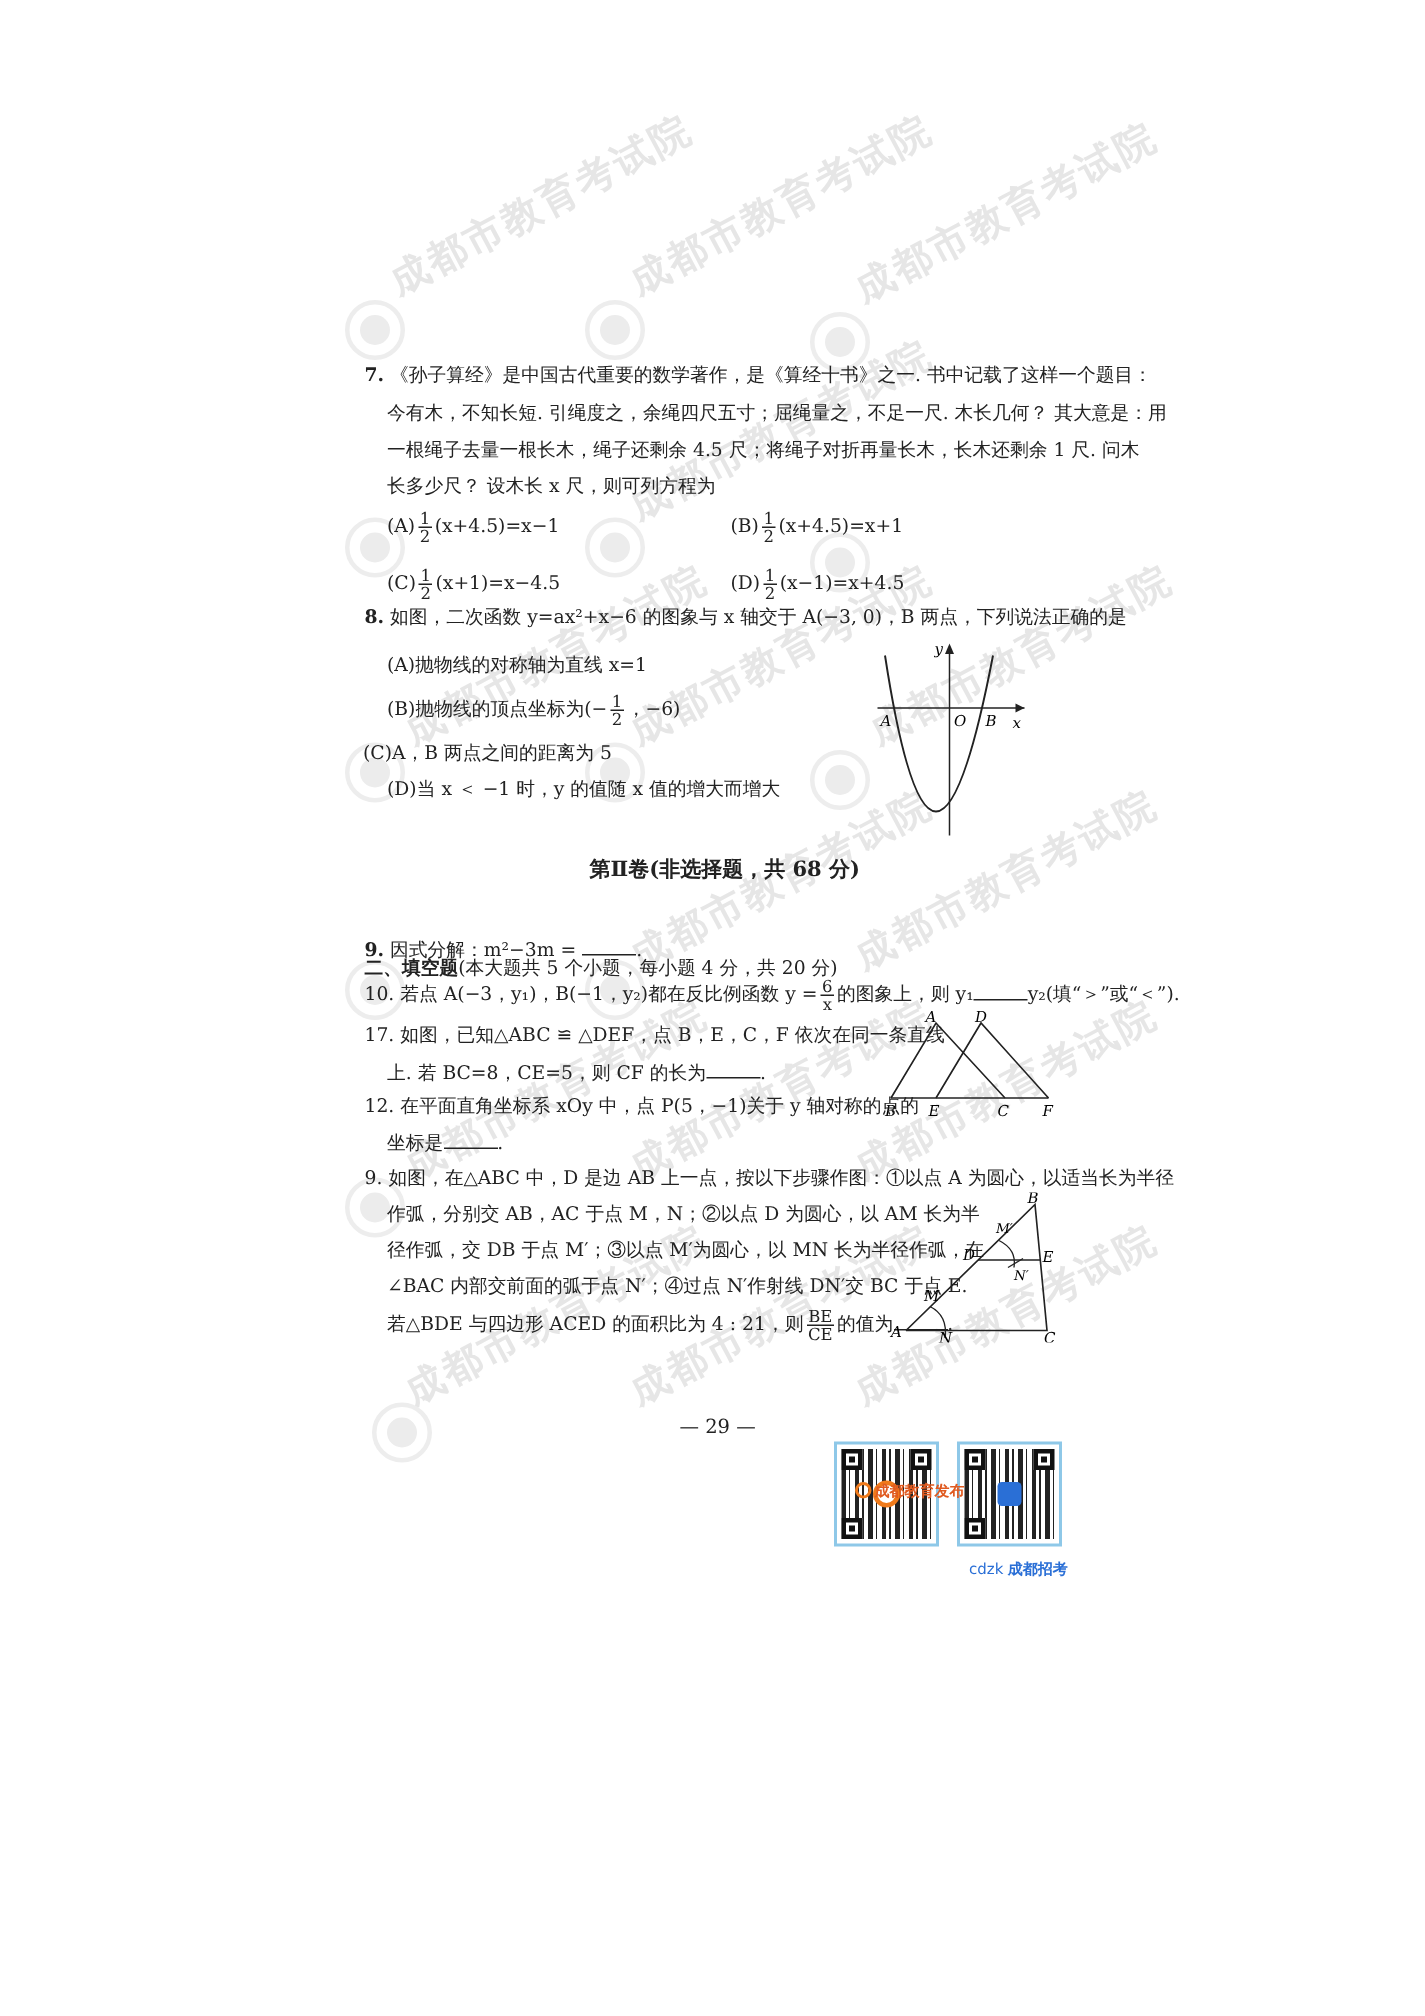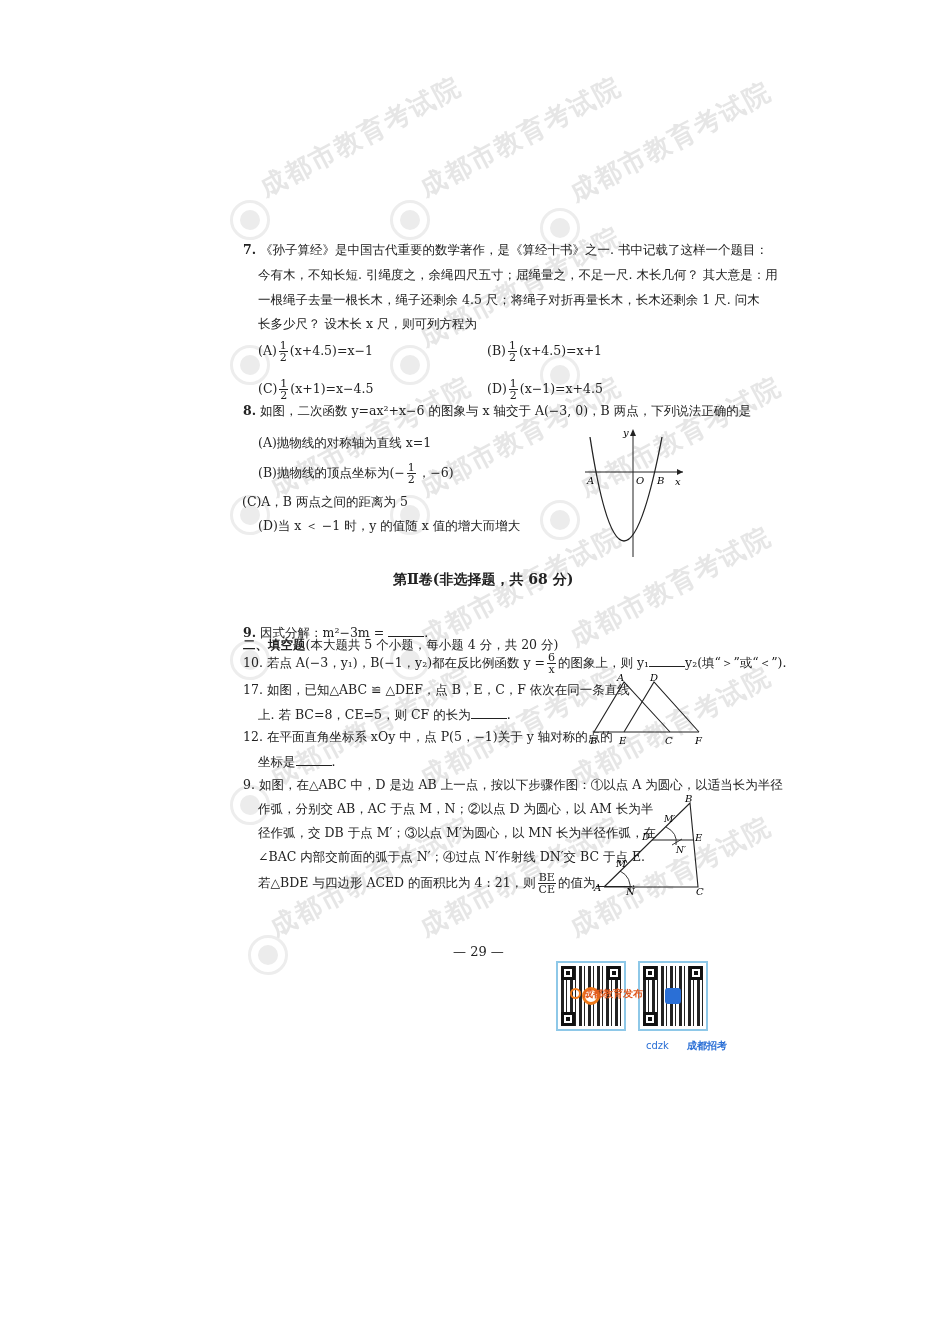--- a/index.html
+++ b/index.html
@@ -205,16 +205,16 @@
       <div class="qr-finder" style="right:0;top:0;"></div>
       <div class="qr-finder" style="left:0;bottom:0;"></div>
       <div class="qr-logo" style="background:#2a6fd6;"></div>
     </div>
   </div>
 
   <div class="qr-label" style="left:558px;top:987px;color:#e05a20;padding-left:12px;">
     <span style="display:inline-block;width:7px;height:7px;border:2px solid #f07a1a;border-radius:50%;vertical-align:-2px;margin-right:2px;"></span><span>成都教育发布</span>
   </div>
   <div class="qr-label" style="left:646px;top:1039px;color:#2a6fd6;">
-    <span style="font-weight:normal;margin-right:18px;">cdzk</span><span>成都招考</span>
+    <span style="font-weight:normal;margin-right:3px;">cdzk</span><span>成都招考</span>
   </div>
 
 </div>
 
 </body></html>

